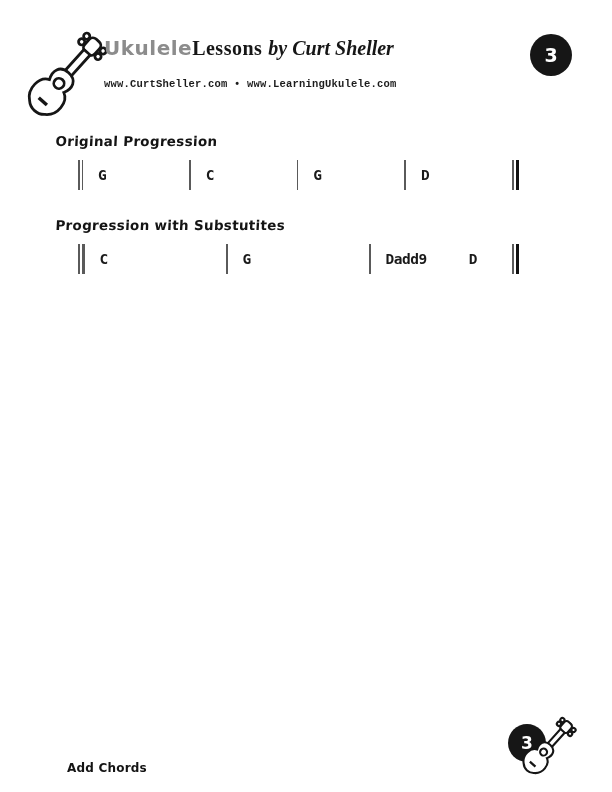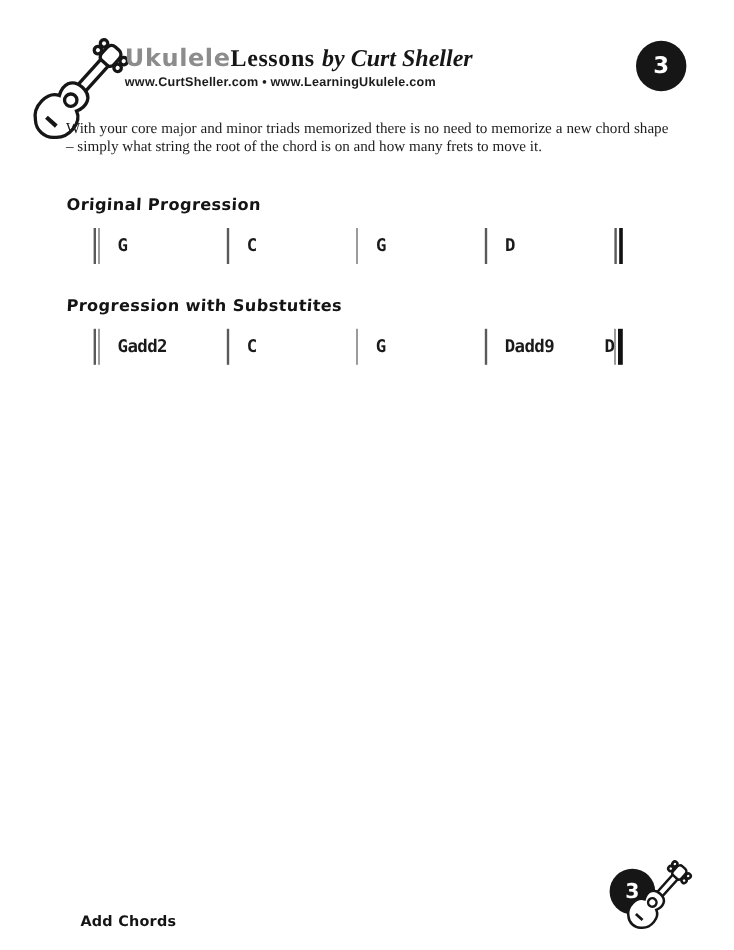--- a/index.html
+++ b/index.html
@@ -27,22 +27,22 @@
   }
   .title-black {
     font-family:Liberation Serif, serif; font-weight:bold;
     font-size:20px; color:#161616; letter-spacing:0.5px;
   }
   .title-script {
     font-family:"Liberation Serif", serif; font-style:italic; font-weight:bold;
     font-size:20px; color:#161616; margin-left:6px;
   }
   .title-urls {
-    font-family:Liberation Sans, sans-serif; font-weight:bold;
-    font-size:10.5px; color:#1c1c1c; margin-top:2px; letter-spacing:0.2px;
+    font-family:Liberation Mono, monospace; font-weight:bold;
+    font-size:10.5px; color:#1c1c1c; margin-top:18px; letter-spacing:0.2px;
   }
   .page-badge {
     position:absolute; width:42px; height:42px; border-radius:50%;
     background:#161616; color:#ffffff;
     display:flex; align-items:center; justify-content:center;
     font-family:"DejaVu Sans", sans-serif; font-weight:bold; font-size:19px;
   }
   .page-badge.top { left:530px; top:34px; }
 
   
@@ -112,21 +112,20 @@
     <div class="title-block">
       <div class="title-line">
         <span class="title-gray">Ukulele</span><span class="title-black">Lessons</span><span class="title-script">by Curt Sheller</span>
       </div>
       <div class="title-urls">www.CurtSheller.com • www.LearningUkulele.com</div>
     </div>
     <div class="page-badge top">3</div>
   </div>
 
   <div class="content">
-    <p>With your core major and minor triads memorized there is no need to memorize a new chord shape – simply what string the root of the chord is on and how many frets to move it.</p>
 
     <div>
       <div class="section-heading first">Original Progression</div>
       <div class="progression-row">
           <div class="bar-group">
             <div class="bar"></div>
             <div class="bar"></div>
           </div>
           <div class="measure">
             <span class="chord">G</span>
@@ -149,23 +148,20 @@
           </div>
         </div>
     </div>
 
     <div>
       <div class="section-heading second">Progression with Substutites</div>
       <div class="progression-row">
           <div class="bar-group">
             <div class="bar"></div>
             <div class="bar"></div>
-          </div>
-          <div class="measure">
-            <span class="chord">Gadd2</span>
           </div>
           <div class="bar"></div>
           <div class="measure">
             <span class="chord">C</span>
           </div>
           <div class="bar"></div>
           <div class="measure">
             <span class="chord">G</span>
           </div>
           <div class="bar"></div>

